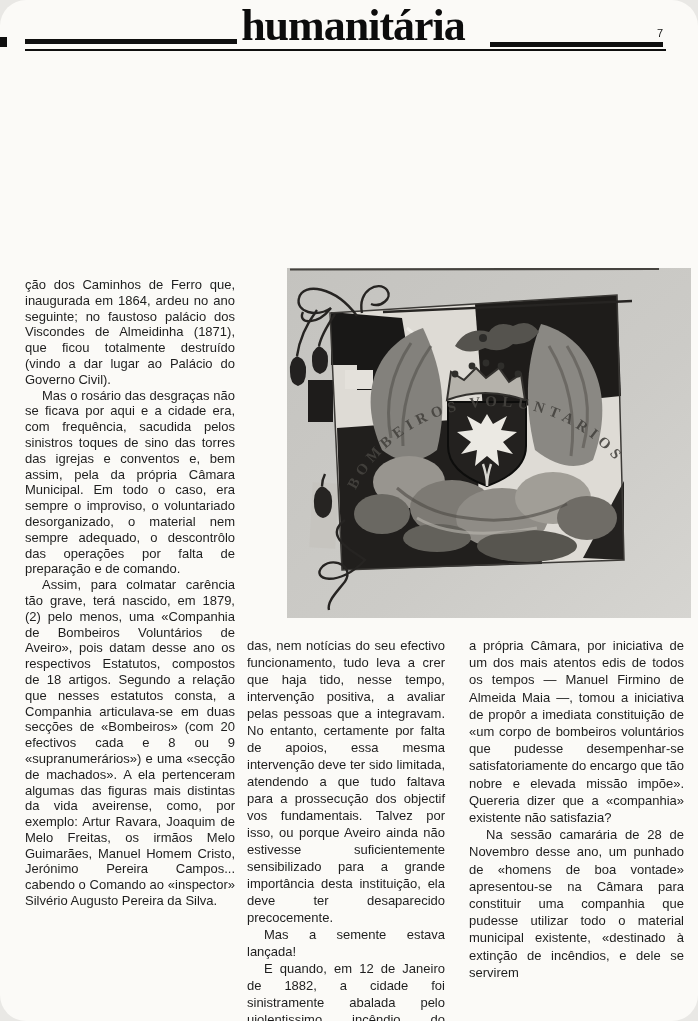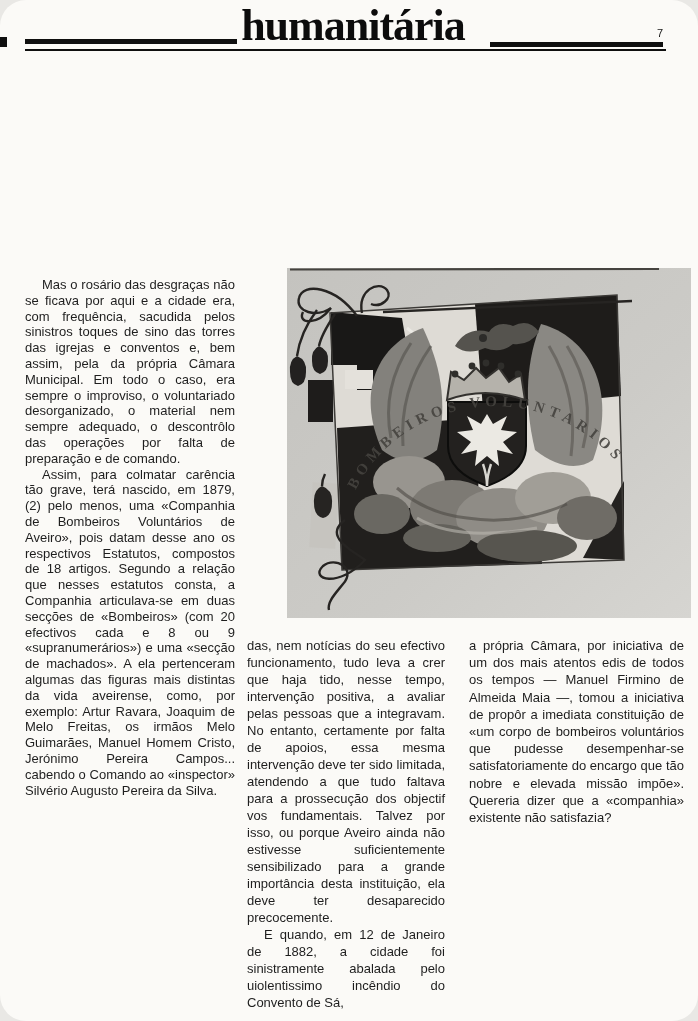--- a/index.html
+++ b/index.html
@@ -133,26 +133,29 @@
       <path d="M10,88 q-8,4 -7,16 q0,12 8,14 q8,-2 8,-14 q1,-12 -9,-16 Z" fill="#232120" stroke="none"></path>
       <path d="M32,78 q-8,4 -7,15 q0,11 8,13 q8,-2 8,-13 q1,-11 -9,-15 Z" fill="#232120" stroke="none"></path>
 
       <path d="M38,206 q-3,6 -3,12"></path>
       <path d="M35,218 q-9,4 -8,17 q0,13 9,15 q9,-2 9,-15 q1,-13 -10,-17 Z" fill="#262422" stroke="none"></path>
       <path d="M58,252 C36,268 64,282 78,292 C52,320 22,312 36,298 C48,288 70,300 56,316 C48,326 40,334 42,342"></path>
     </g>
   </svg>
 
   <div id="col-left" class="col">
+    <p>ção dos Caminhos de Ferro que, inaugurada em 1864, ardeu no ano seguinte; no faustoso palácio dos Viscondes de Almeidinha (1871), que ficou totalmente destruído (vindo a dar lugar ao Palácio do Governo Civil).</p>
     <p class="ind">Mas o rosário das desgraças não se ficava por aqui e a cidade era, com frequência, sacudida pelos sinistros toques de sino das torres das igrejas e conventos e, bem assim, pela da própria Câmara Municipal. Em todo o caso, era sempre o improviso, o voluntariado desorganizado, o material nem sempre adequado, o descontrôlo das operações por falta de preparação e de comando.</p>
     <p class="ind">Assim, para colmatar carência tão grave, terá nascido, em 1879, (2) pelo menos, uma «Companhia de Bombeiros Voluntários de Aveiro», pois datam desse ano os respectivos Estatutos, compostos de 18 artigos. Segundo a relação que nesses estatutos consta, a Companhia articulava-se em duas secções de «Bombeiros» (com 20 efectivos cada e 8 ou 9 «supranumerários») e uma «secção de machados». A ela pertenceram algumas das figuras mais distintas da vida aveirense, como, por exemplo: Artur Ravara, Joaquim de Melo Freitas, os irmãos Melo Guimarães, Manuel Homem Cristo, Jerónimo Pereira Campos... cabendo o Comando ao «inspector» Silvério Augusto Pereira da Silva.</p>
   </div>
 
   <div id="col-mid" class="col">
     <p>das, nem notícias do seu efectivo funcionamento, tudo leva a crer que haja tido, nesse tempo, intervenção positiva, a avaliar pelas pessoas que a integravam. No entanto, certamente por falta de apoios, essa mesma intervenção deve ter sido limitada, atendendo a que tudo faltava para a prossecução dos objectif vos fundamentais. Talvez por isso, ou porque Aveiro ainda não estivesse suficientemente sensibilizado para a grande importância desta instituição, ela deve ter desaparecido precocemente.</p>
+    <p class="ind spread">Mas a semente estava lançada!</p>
     <p class="ind">E quando, em 12 de Janeiro de 1882, a cidade foi sinistramente abalada pelo uiolentissimo incêndio do Convento de Sá,</p>
   </div>
 
   <div id="col-right" class="col">
     <p>a própria Câmara, por iniciativa de um dos mais atentos edis de todos os tempos — Manuel Firmino de Almeida Maia —, tomou a iniciativa de propôr a imediata constituição de «um corpo de bombeiros voluntários que pudesse desempenhar-se satisfatoriamente do encargo que tão nobre e elevada missão impõe». Quereria dizer que a «companhia» existente não satisfazia?</p>
+    <p class="ind">Na sessão camarária de 28 de Novembro desse ano, um punhado de «homens de boa vontade» apresentou-se na Câmara para constituir uma companhia que pudesse utilizar todo o material municipal existente, «destinado à extinção de incêndios, e dele se servirem</p>
   </div>
 
 </div>
 
 </body></html>

